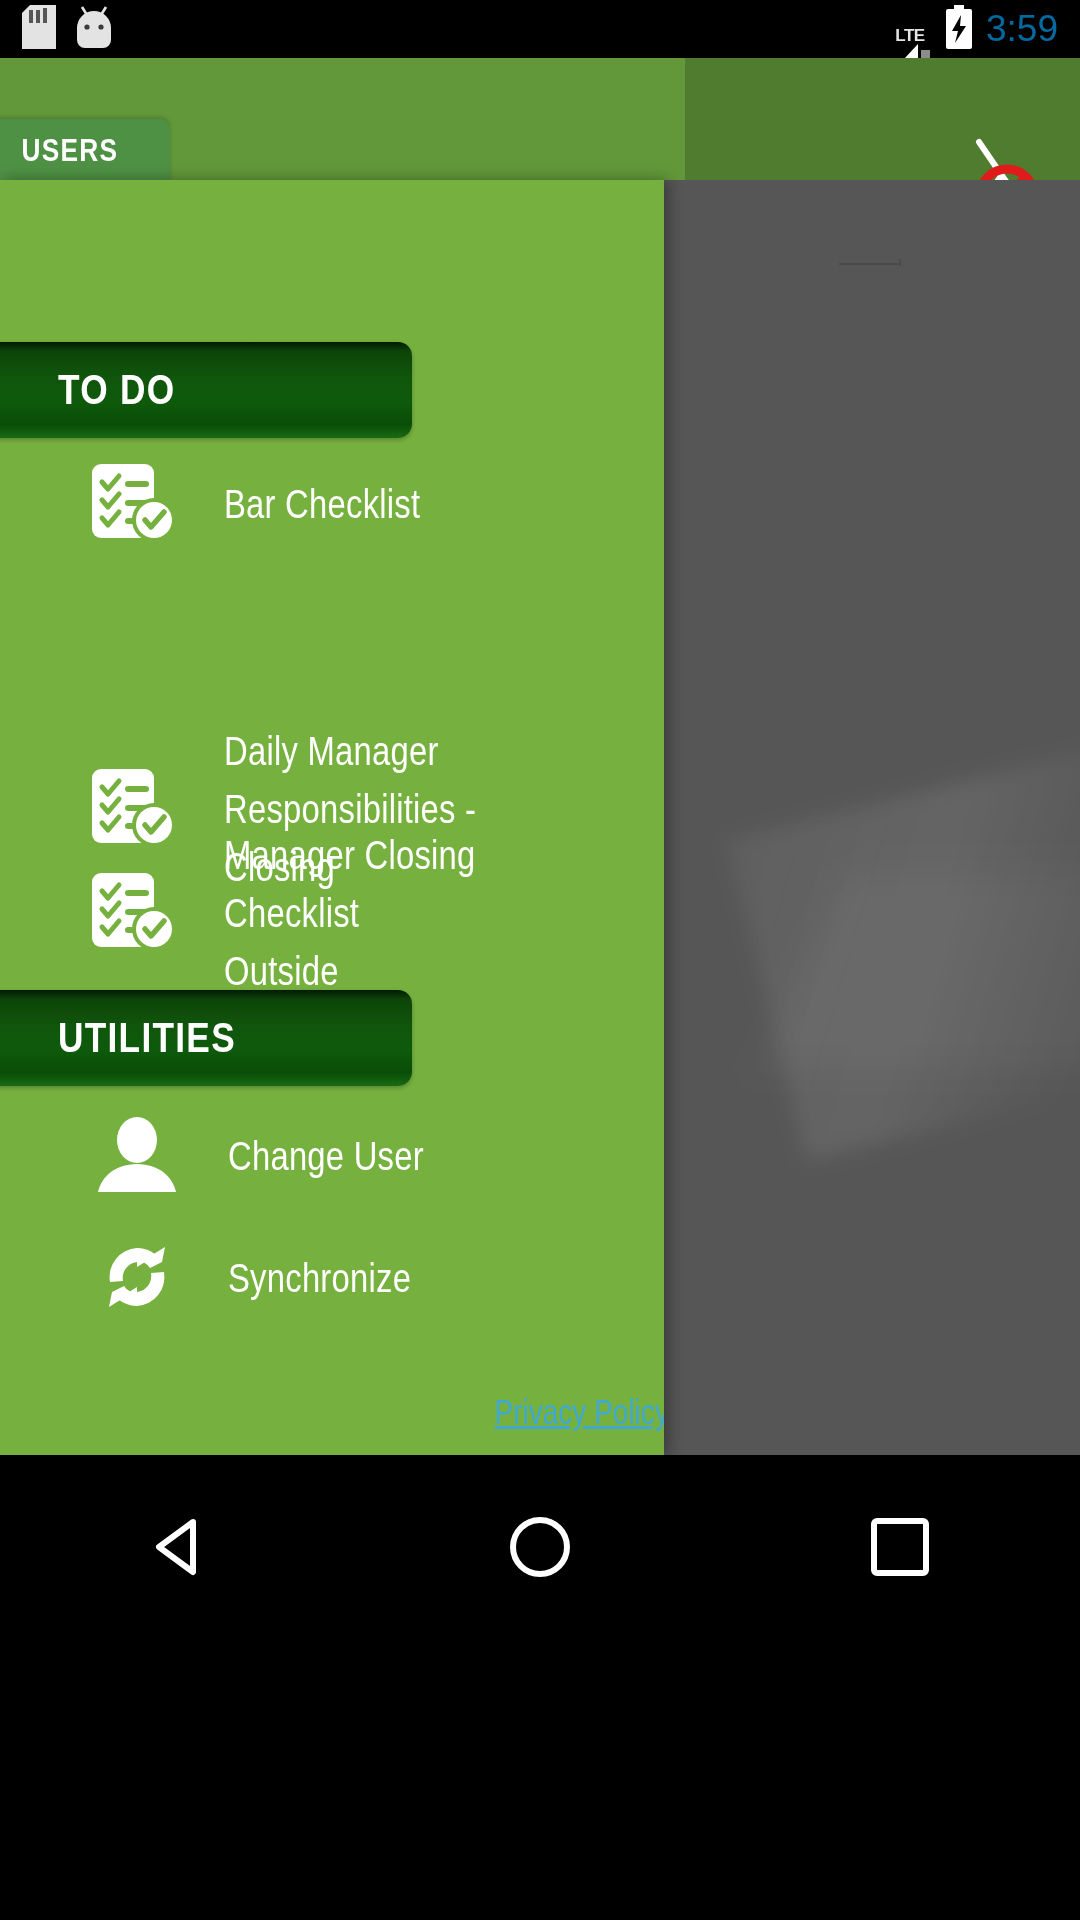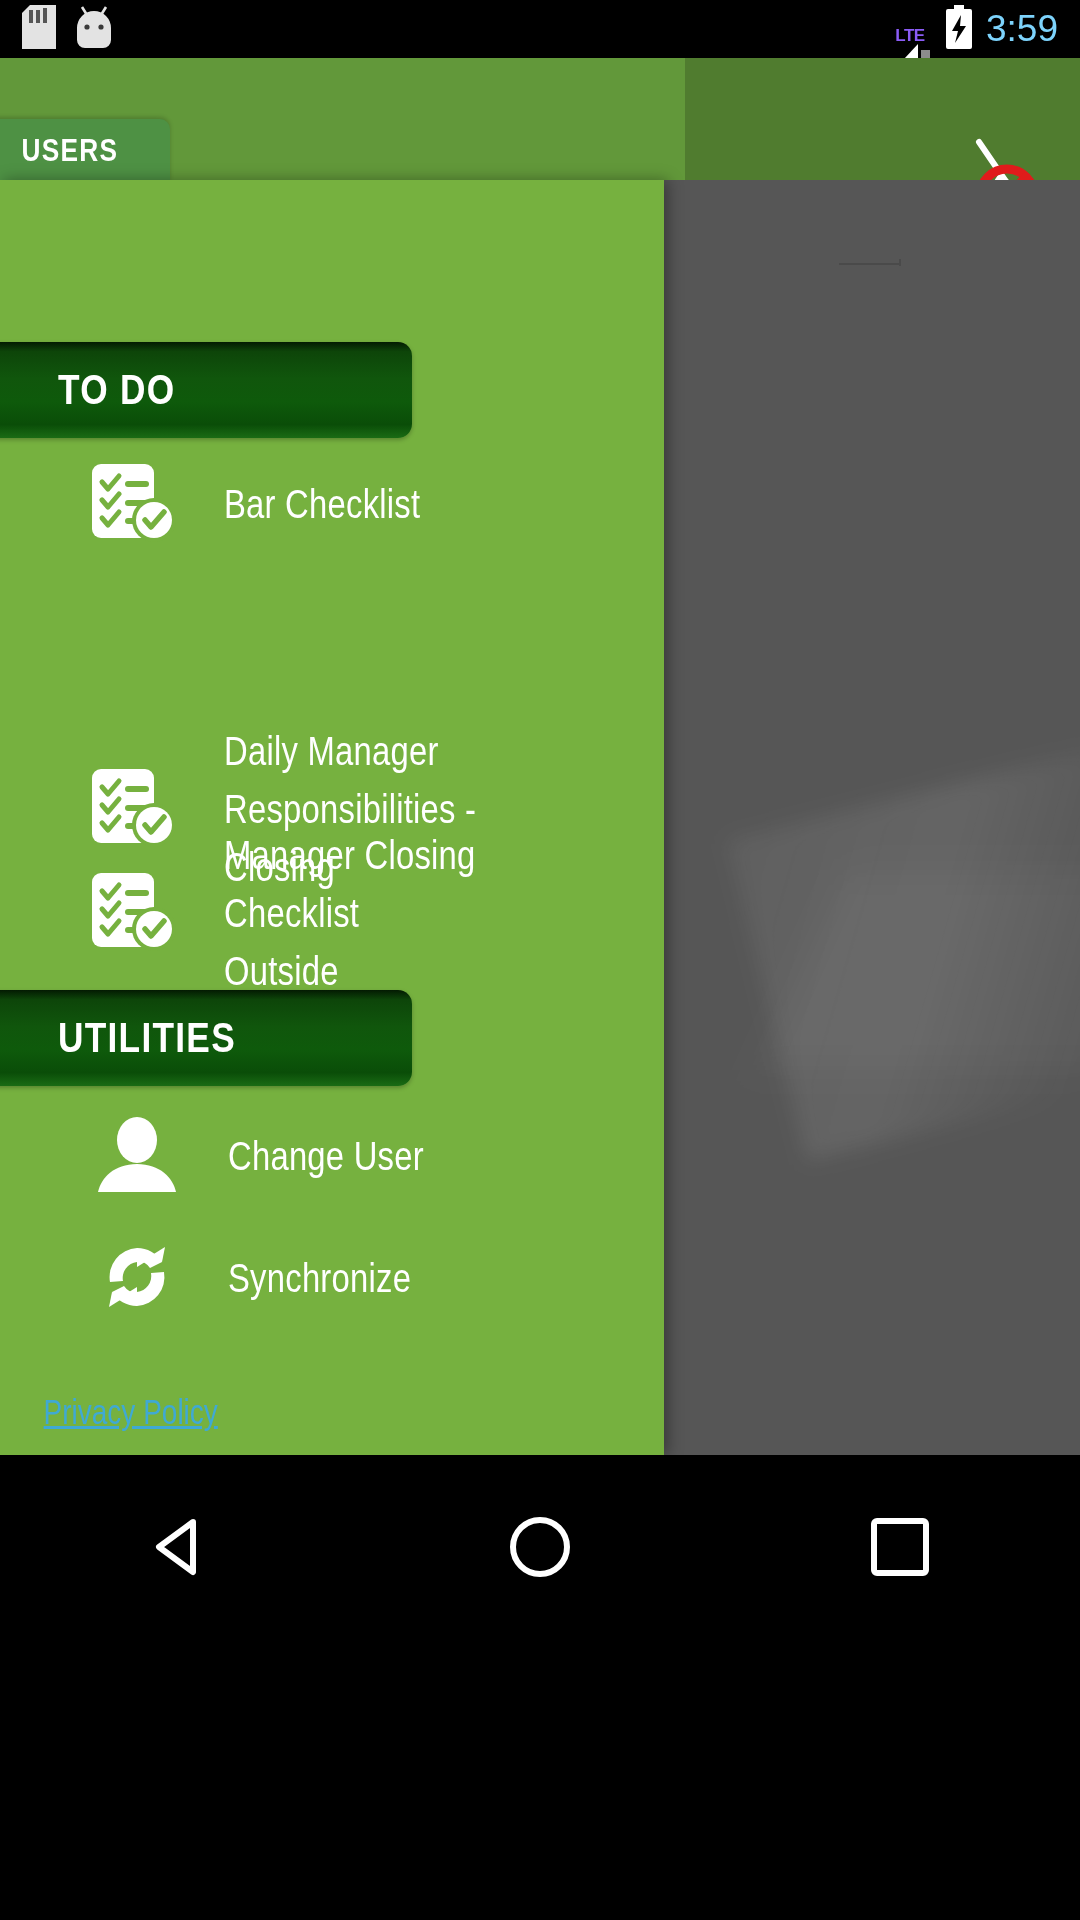--- a/index.html
+++ b/index.html
@@ -6,23 +6,23 @@
   html,body { width:1080px; height:1920px; background:#000; overflow:hidden;
               font-family:"Liberation Sans", sans-serif; }
 
   #screen { position:relative; width:1080px; height:1920px; background:#000; overflow:hidden; }
 
   
   #statusbar { position:absolute; left:0; top:0; width:1080px; height:58px;
                background:#000; display:flex; align-items:center; }
   .sb-left { display:flex; align-items:center; gap:18px; padding-left:22px; }
   .sb-right { margin-left:auto; display:flex; align-items:center; gap:12px; padding-right:22px; }
-  .sb-time { color:#7dd3fc; font-size:37px; font-weight:400; letter-spacing:0px;
+  .sb-time { color:#0369a1; font-size:37px; font-weight:400; letter-spacing:0px;
              font-family:"Liberation Sans", sans-serif; }
-  .lte-txt { color:#8b5cf6; font-size:17px; font-weight:700; letter-spacing:-0.5px;
+  .lte-txt { color:#e5e5e5; font-size:17px; font-weight:700; letter-spacing:-0.5px;
              line-height:1; margin-bottom:-2px;margin-top:44px; }
   .lte-wrap { display:flex; flex-direction:column; align-items:center; }
 
   
   #appbar { position:absolute; left:0; top:58px; width:1080px; height:122px;
             background:#62983a; }
   #appbar-scrim { position:absolute; left:685px; top:0; width:395px; height:100%;
                   background:rgba(0,0,0,0.18); }
   #users-tab { position:absolute; left:-30px; top:119px; width:200px; height:63px;
                background:#4e9144; border-radius:10px 10px 0 0;
@@ -84,21 +84,21 @@
   #mi-1 { top:404px; }
   #mi-2 { top:540px; }
   #mi-3 { top:644px; }
   #mi-4 { top:934px; }
   #mi-5 { top:1056px; }
 
   #mi-4 .mi-icon, #mi-5 .mi-icon { margin-left:92px; }
 
   
   #privacy-link { position:absolute; left:0; top:1212px; width:685px;
-                  text-align:left; padding-right:16px; }
+                  text-align:right; padding-right:16px; }
   #privacy-link span { color:#3fa9d4; font-size:35px; text-decoration:underline;
                        transform:scaleX(0.80); display:inline-block;
                        transform-origin:right center;
                        font-family:"Liberation Sans", sans-serif; }
 
   
   #navbar { position:absolute; left:0; top:1455px; width:1080px; height:465px;
             background:#000; display:flex; align-items:flex-start;
             justify-content:space-around; padding-top:32px; }
   .nav-btn { width:120px; height:120px; display:flex; align-items:center;

